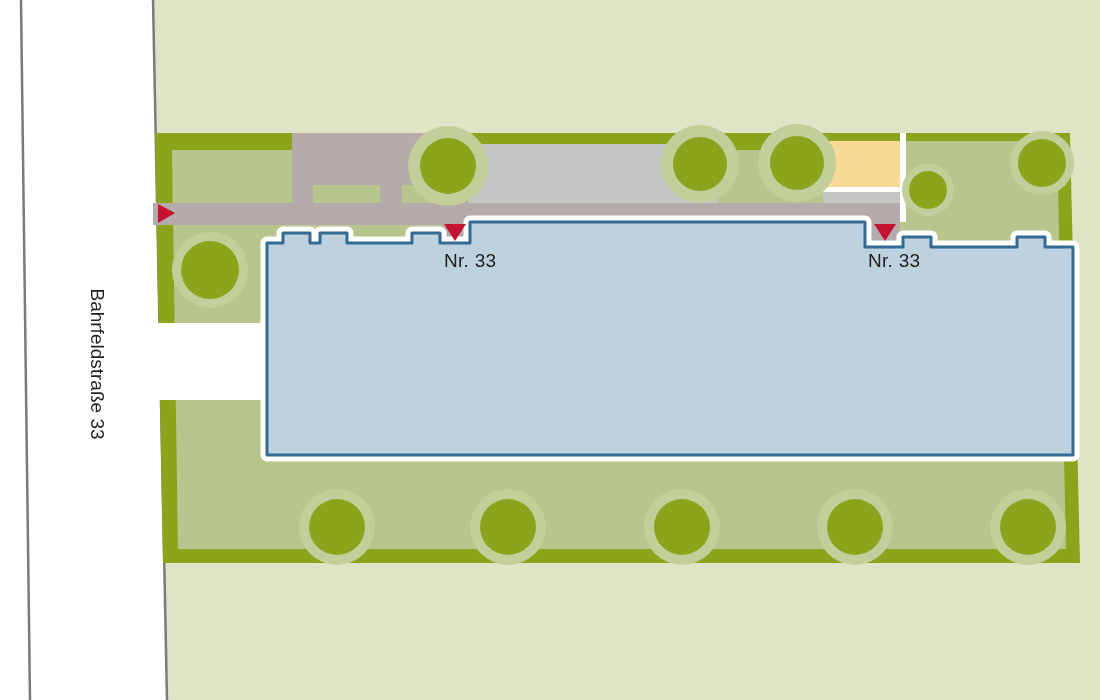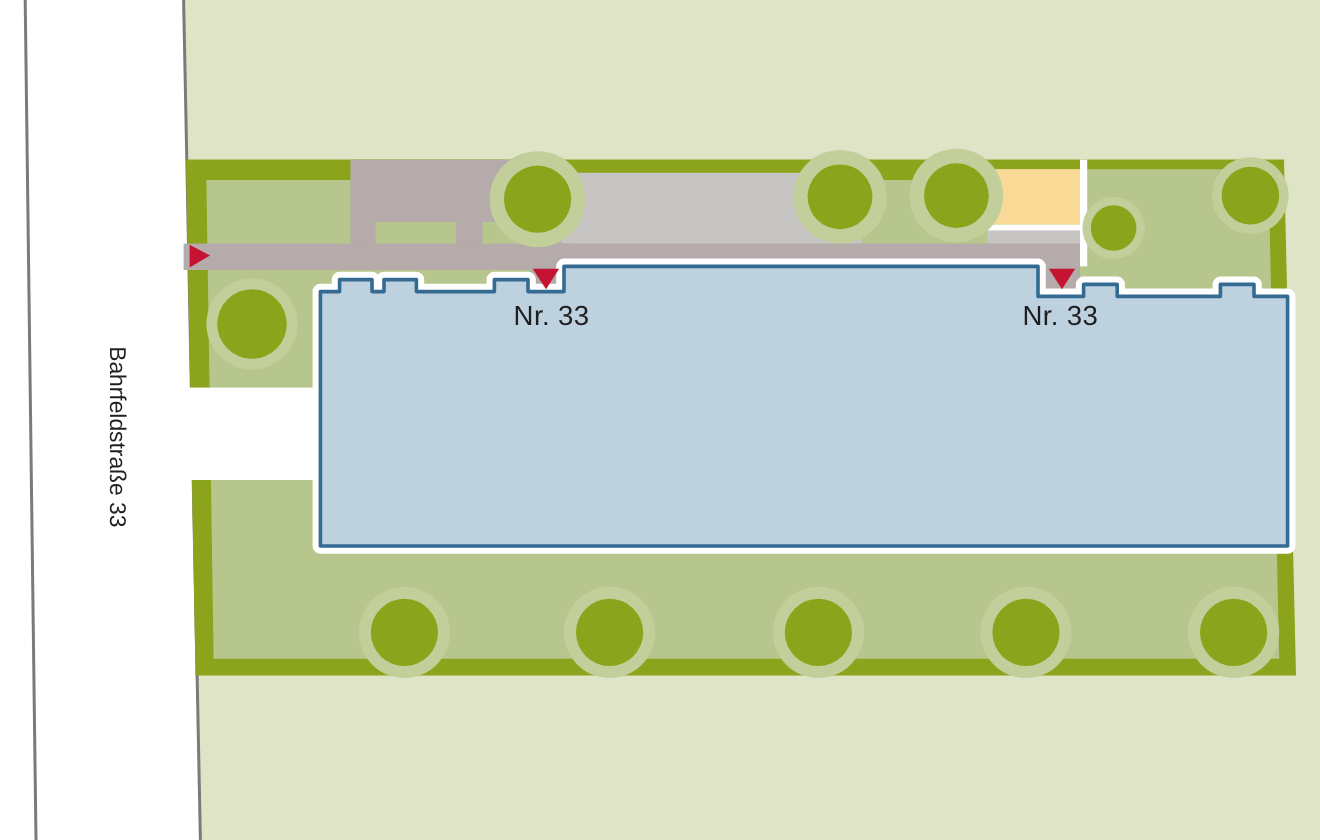--- a/index.html
+++ b/index.html
@@ -11,22 +11,23 @@
     font-family:"Liberation Sans",sans-serif;
   }
   #plan-svg{position:absolute;left:0;top:0;}
   .map-label{
     position:absolute;
     color:var(--c-text,#1f1f1f);
     white-space:nowrap;
     -webkit-user-select:none;user-select:none;
   }
   #lbl-nr-left,#lbl-nr-right{
-    font-size:23px;
+    font-size:19px;
     letter-spacing:0.3px;
+    margin-left:16px;
   }
   #lbl-nr-left{left:428px;top:250px;}
   #lbl-nr-right{left:852px;top:250px;}
   #lbl-street{
     left:12px;top:352px;
     width:170px;height:24px;
     font-size:19px;
     text-align:center;
     line-height:24px;
     transform:rotate(90deg);

